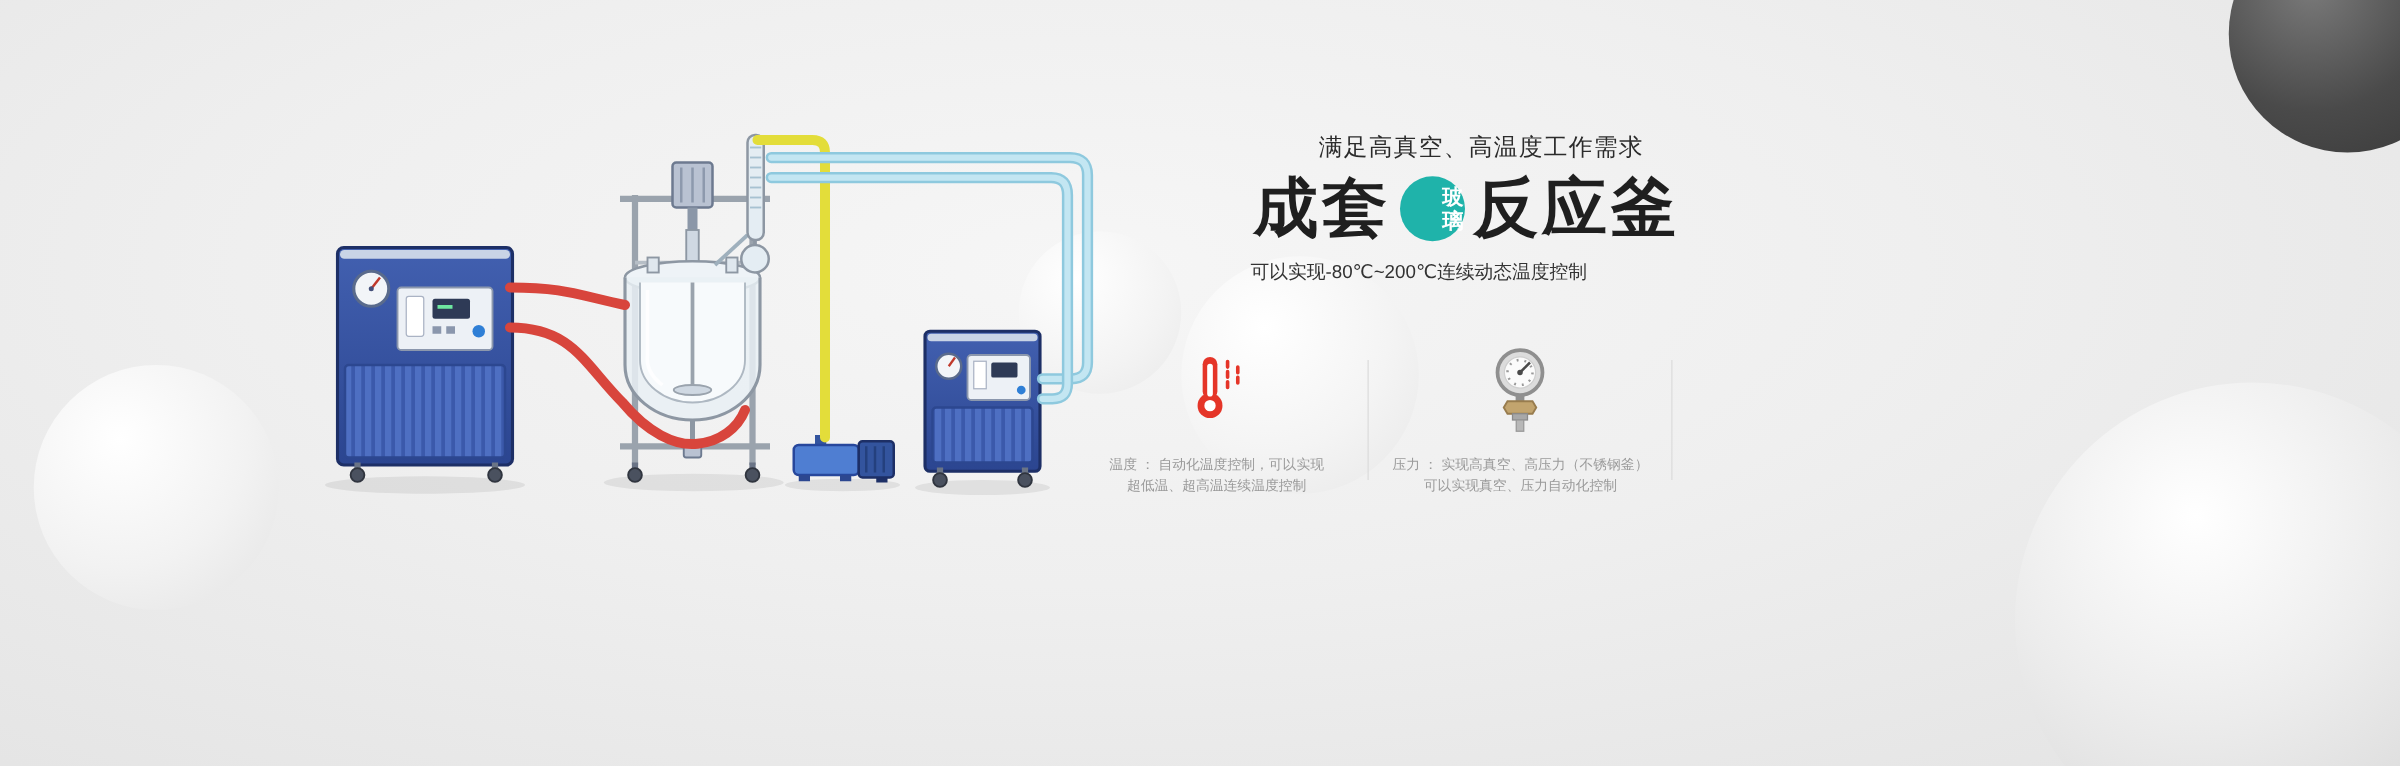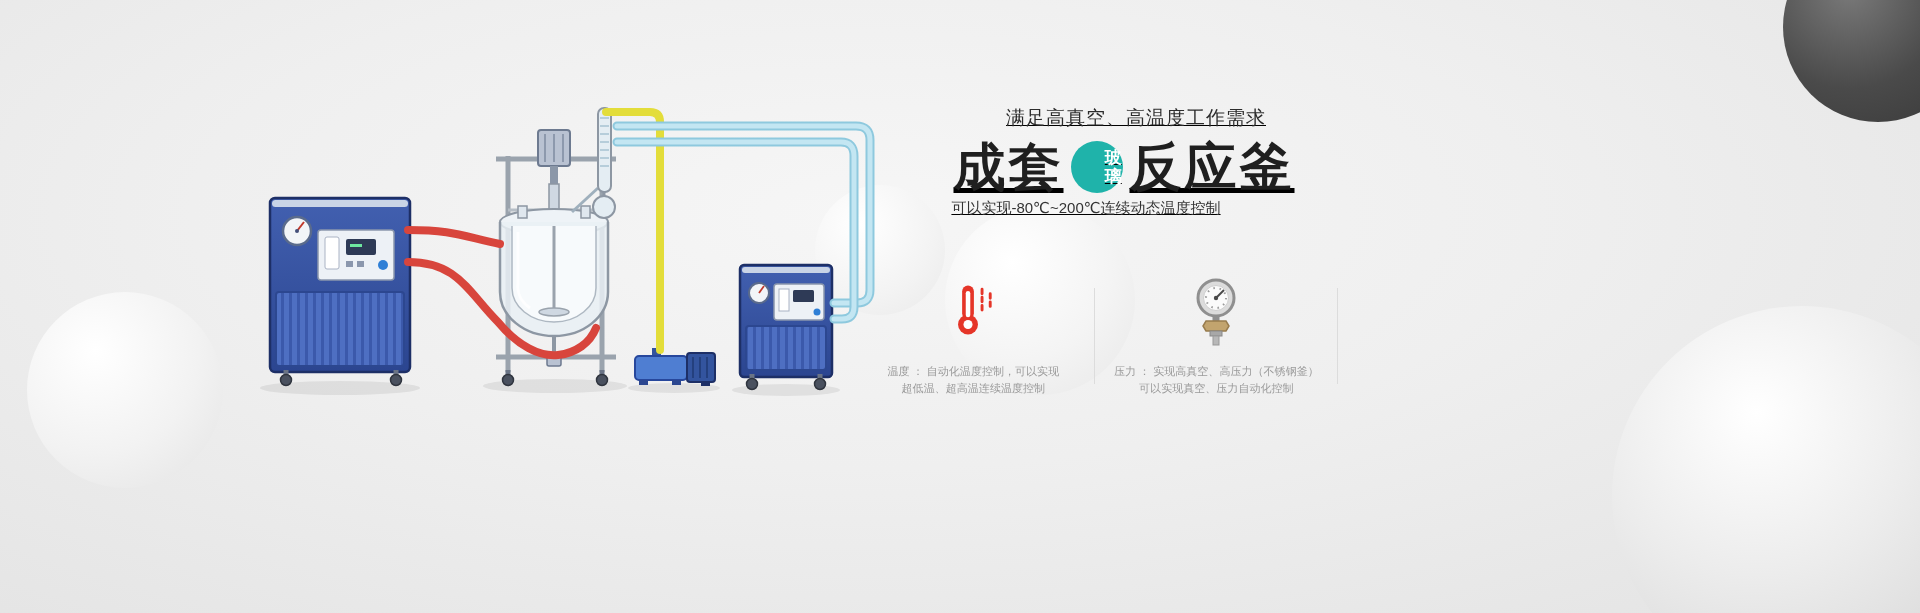--- a/index.html
+++ b/index.html
@@ -13,28 +13,28 @@
   .sphere-left{left:27px;top:292px;width:196px;height:196px;
          background:radial-gradient(circle at 35% 30%, #ffffff 0%, #f2f2f2 55%, #e3e3e3 100%);}
   .sphere-mid{left:945px;top:205px;width:190px;height:190px;
          background:radial-gradient(circle at 35% 30%, #ffffff 0%, #f4f4f4 55%, #e7e7e7 100%);}
   .sphere-reactor{left:815px;top:185px;width:130px;height:130px;
          background:radial-gradient(circle at 35% 30%, #ffffff 0%, #f3f3f3 60%, #e9e9e9 100%);}
 
   .equipment{position:absolute;left:60px;top:60px;width:840px;height:420px;}
 
   
-  .textblock{position:absolute;left:886px;top:105px;width:400px;text-decoration:underline;}
+  .textblock{position:absolute;left:935px;top:105px;width:400px;}
   .tagline{text-align:right;padding-right:20px;font-size:19px;letter-spacing:1px;color:#2b2b2b;}
   .titlerow{margin-top:8px;display:flex;align-items:center;justify-content:center;gap:7px;transform:translateX(38px);}
   .t-left,.t-right{font-size:52px;font-weight:700;color:var(--title-dark,#1f1f1f);letter-spacing:3px;line-height:56px;white-space:nowrap;}
   .badge{width:52px;height:52px;border-radius:50%;background:var(--accent-teal,#1fb3aa);
          display:flex;align-items:center;justify-content:flex-end;margin-bottom:0;flex:none;}
   .badge-text{display:block;width:1.08em;font-size:17px;line-height:1.12;color:#ffffff;word-break:break-all;text-align:center;font-weight:700;}
-  .sub{margin-top:0;text-align:center;font-size:15px;color:#333333;line-height:26px;white-space:nowrap;}
+  .sub{margin-top:10px;text-align:center;font-size:15px;color:#333333;line-height:26px;white-space:nowrap;}
   .sub.first{margin-top:10px;}
 
   
   .features{position:absolute;left:900px;top:268px;width:441px;display:flex;align-items:flex-start;gap:48px;}
   .feature{width:146px;display:flex;flex-direction:column;align-items:center;}
   .ficon{height:84px;display:flex;align-items:center;justify-content:center;}
   .ftext{margin-top:10px;font-size:12px;color:var(--feature-text,#9a9a9a);line-height:18px;text-align:center;white-space:nowrap;transform:scale(0.92);}
   .vdiv{width:1px;height:96px;background:#dcdcdc;margin-top:20px;flex:none;}
 
   

